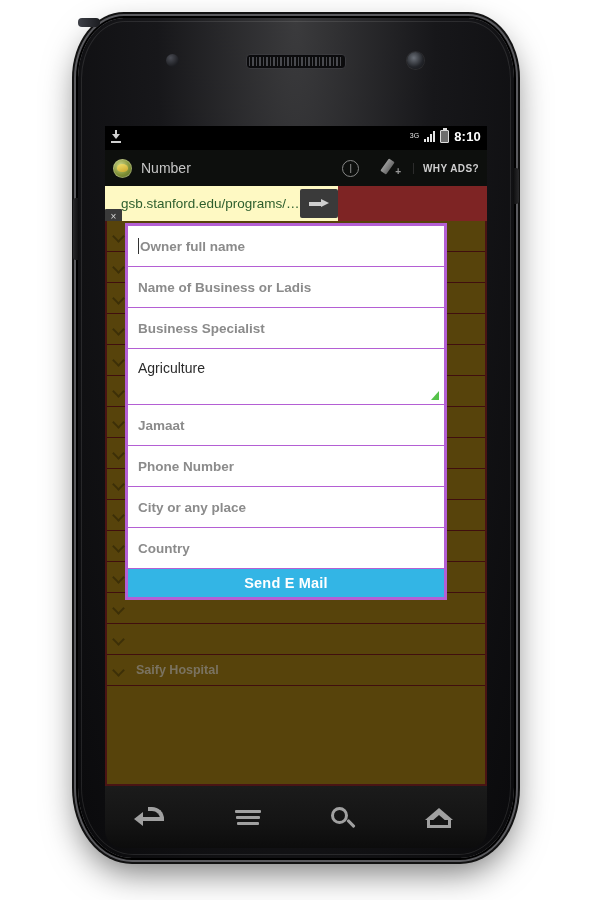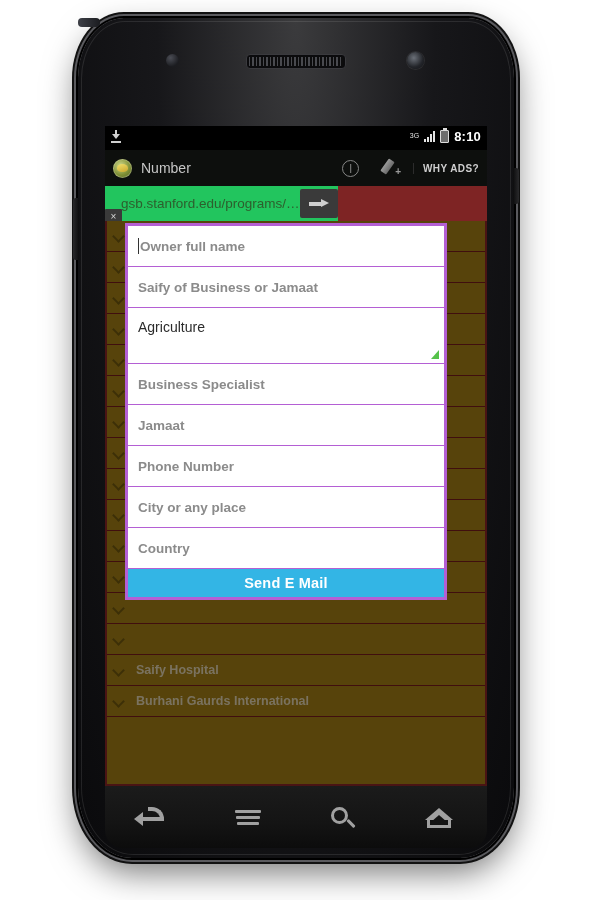--- a/index.html
+++ b/index.html
@@ -156,21 +156,21 @@
     position:absolute; right:0px; bottom:0px; color:#cfcfcf; font-size:10px;
     line-height:10px; font-weight:bold;
   }
   #why-ads{
     color:#cfcfcf; font-size:10px; font-weight:bold; letter-spacing:.4px;
     border-left:1px solid #2c2c2c; padding-left:9px; white-space:nowrap;
   }
 
   
   #ad-body{
-    position:relative; height:35px; background:#22c55e; display:flex; align-items:stretch;
+    position:relative; height:35px; background:#fef9c3; display:flex; align-items:stretch;
   }
   #ad-url-area{
     flex:1; display:flex; align-items:center; padding-left:16px; position:relative;
     max-width:254px;
   }
   #ad-url{ color:#2d5e2d; font-size:13.5px; white-space:nowrap; }
   #ad-close{
     position:absolute; left:0px; bottom:-3px; width:17px; height:15px;
     background:#3a3a3a; color:#d6d6d6; font-size:10px; line-height:15px;
     text-align:center; border-radius:1px;
@@ -427,41 +427,37 @@
             <span class="bg-row-label"></span>
           </div>
           <div class="bg-row">
             <span class="bg-chevron"></span>
             <span class="bg-row-label"></span>
           </div>
           <div class="bg-row">
             <span class="bg-chevron"></span>
             <span class="bg-row-label">Saify Hospital</span>
           </div>
-          <div class="bg-row">
-            <span class="bg-chevron"></span>
-            <span class="bg-row-label">Burhani Gaurds International</span>
-          </div>
         </div>
       <div id="scrim"></div>
 
       <div id="form-overlay">
           <div class="field field-h">
             <span id="caret"></span>
             <span class="ph">Owner full name</span>
           </div>
           <div class="field field-h">
-            <span class="ph">Saify of Business or Jamaat</span>
+            <span class="ph">Name of Business or Ladis</span>
+          </div>
+          <div class="field field-h">
+            <span class="ph">Business Specialist</span>
           </div>
           <div class="field field-tall">
             <span class="val">Agriculture</span>
             <span id="spinner-tri"></span>
-          </div>
-          <div class="field field-h">
-            <span class="ph">Business Specialist</span>
           </div>
           <div class="field field-h">
             <span class="ph">Jamaat</span>
           </div>
           <div class="field field-h">
             <span class="ph">Phone Number</span>
           </div>
           <div class="field field-h">
             <span class="ph">City or any place</span>
           </div>

